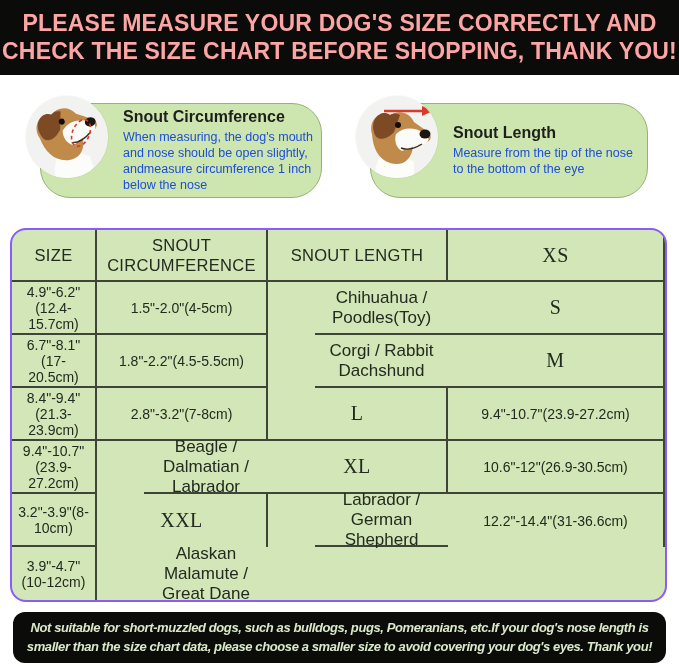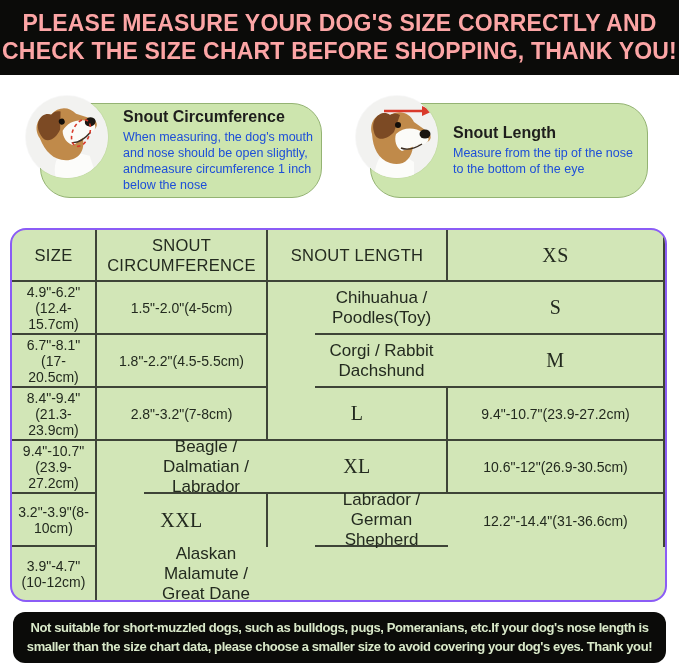--- a/index.html
+++ b/index.html
@@ -60,21 +60,21 @@
   .cell.head  { font-size:16.5px; line-height:20px; letter-spacing:0.3px; }
   .cell.sizec { font-size:20px; letter-spacing:0.5px;font-family:Liberation Serif, serif; }
   .cell.meas  { font-size:14px; }
   .cell.breed { font-size:17px;margin-left:47px; }
 
   
   .bottom-banner {
     position:absolute; left:13px; top:612px; width:653px; height:51px;
     background:#0b0b09; border-radius:12px;
     display:flex; flex-direction:column; align-items:center; justify-content:center;
-    gap:1px; overflow:visible;
+    gap:1px; overflow:visible;font-style:italic;
   }
   .bottom-banner .banner-line {
     color:#d9e9c9; font-weight:bold; font-size:13px; line-height:18px;
     letter-spacing:-0.4px; white-space:nowrap;
   }
 </style>
 </head>
 <body>
 
 <div class="top-banner">

